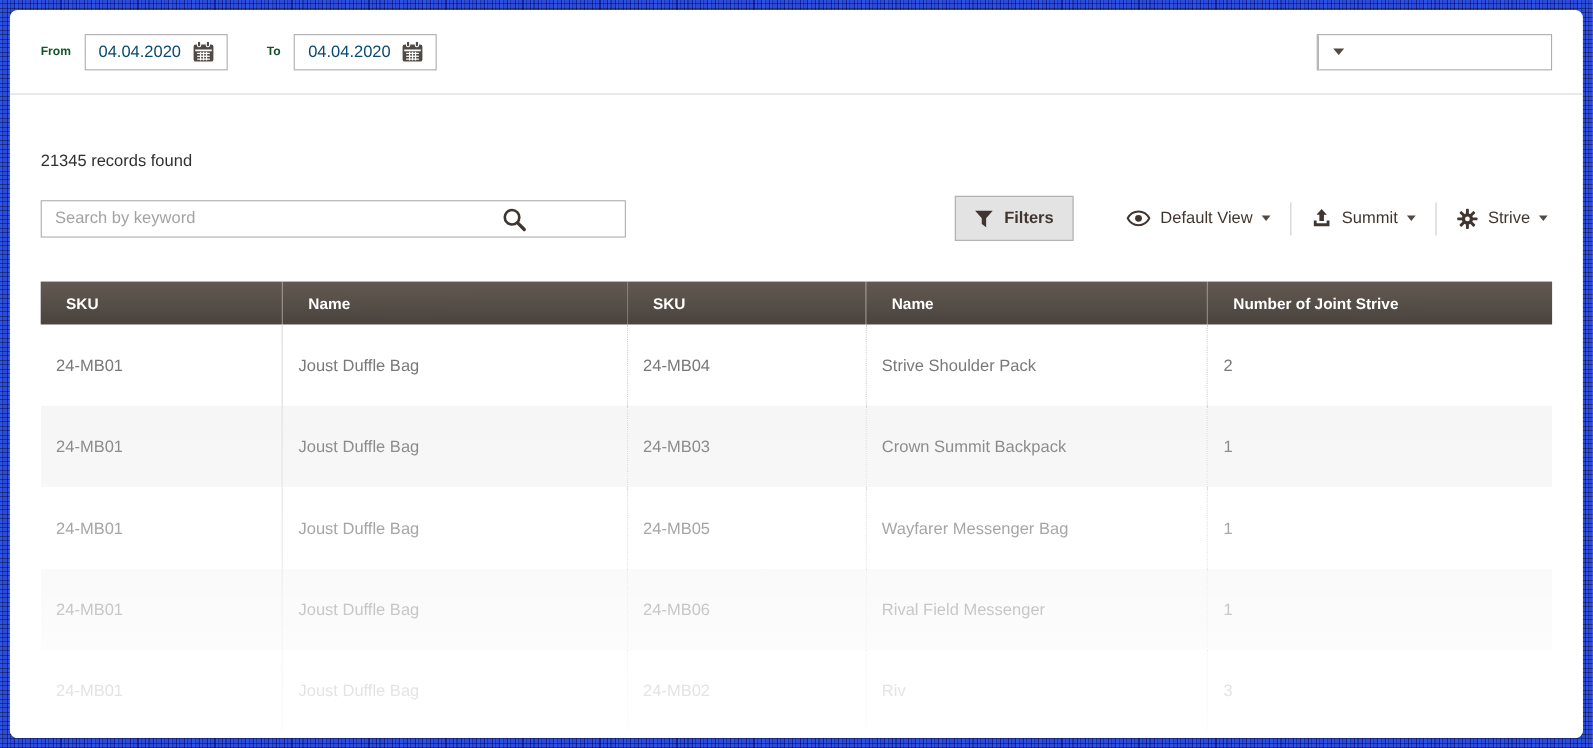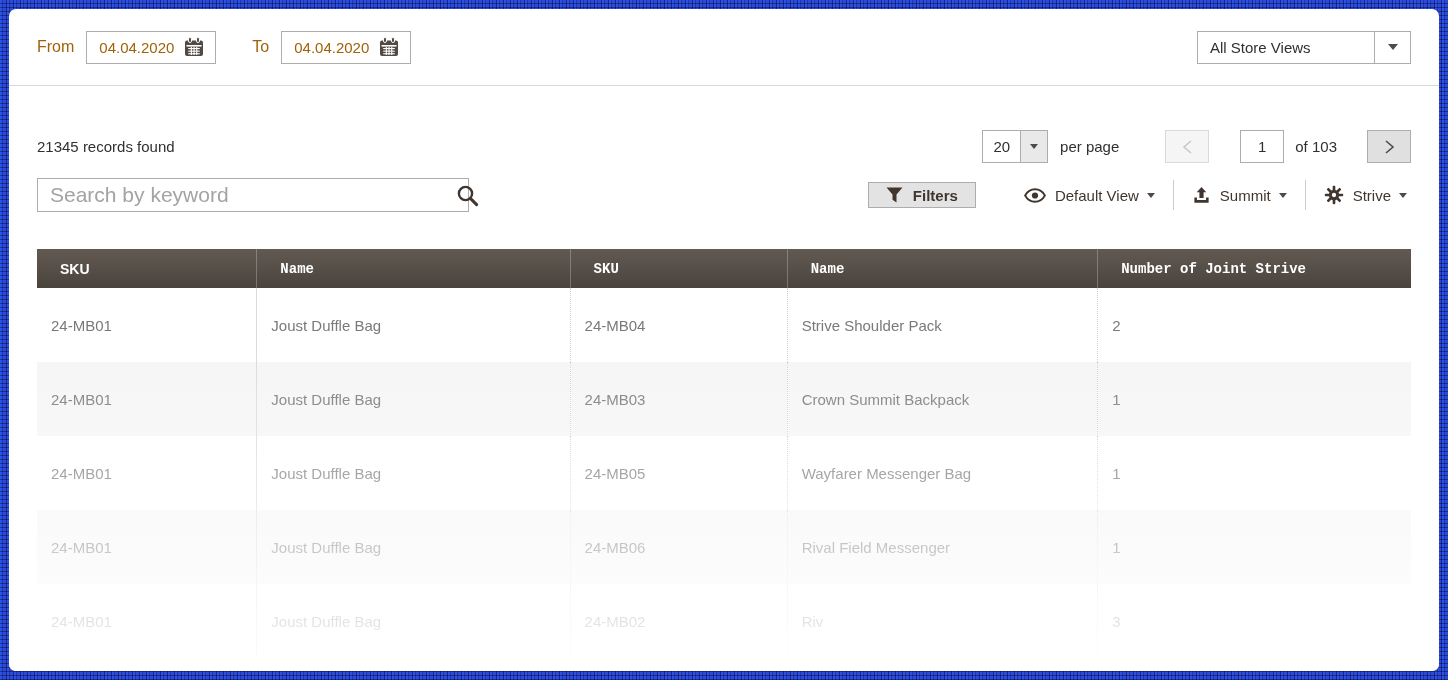--- a/index.html
+++ b/index.html
@@ -17,27 +17,27 @@
   .page {
     width:1430px; height:662px; background:#fff; border-radius:7px;
     overflow:hidden; position:relative;
   }
 
   
   .toolbar {
     height:77px; display:flex; align-items:center; padding:0 28px;
     border-bottom:1px solid #d3d9de;
   }
-  .fld-label { font-size:16px; color:#a16207; margin-right:12px; }
+  .fld-label { font-size:11px; color:#14532d; margin-right:12px;font-weight:bold; }
   .date-box {
     display:flex; align-items:center; border:1px solid #adadad; background:#fff;
     height:33px; padding:0 10px 0 12px; margin-right:36px;
   }
   .date-box input {
-    border:none; outline:none; width:84px; font-size:15px; color:#a16207;
+    border:none; outline:none; width:84px; font-size:15px; color:#0c4a6e;
     font-family:inherit; background:transparent;
   }
   .cal-btn { width:22px; height:22px; cursor:pointer; display:flex; align-items:center; justify-content:center; }
   .spacer { flex:1; }
   .store-select {
     display:flex; align-items:stretch; border:1px solid #adadad; height:33px;
     width:214px; background:#fff; cursor:pointer;
   }
   .store-select .sel-label {
     flex:1; display:flex; align-items:center; padding-left:12px;
@@ -71,46 +71,46 @@
   .pg-btn.next { background:#e0e0e0; border:1px solid #adadad; }
   .pg-input {
     width:44px; height:33px; border:1px solid #adadad; text-align:center; font-size:15px;
     color:#303030; font-family:inherit; outline:none; margin-left:31px;
   }
   .pg-total { font-size:15px; color:#303030; margin:0 30px 0 11px; }
 
   .search-row { margin-top:15px; display:flex; align-items:center; justify-content:space-between; }
   .search-box { position:relative; width:452px; }
   .search-box input {
-    width:432px; height:34px; border:1px solid #adadad; padding:0 44px 0 12px;
-    font-size:21px; color:#303030; font-family:inherit; outline:none;
+    width:532px; height:34px; border:1px solid #adadad; padding:0 44px 0 12px;
+    font-size:15px; color:#303030; font-family:inherit; outline:none;
   }
   .search-box input::placeholder { color:#a3a3a3; opacity:1; }
   .search-btn { position:absolute; right:10px; top:6px; width:23px; height:23px; cursor:pointer; }
 
   .actions { display:flex; align-items:center; }
   .filters-btn {
-    display:flex; align-items:center; height:26px; padding:0 17px;
+    display:flex; align-items:center; height:41px; padding:0 17px;
     background:#e3e3e3; border:1px solid #adadad; cursor:pointer; margin-right:44px;
   }
   .filters-btn .lbl { font-size:15px; font-weight:bold; color:#41362f; margin-left:10px; }
   .act-item { display:flex; align-items:center; cursor:pointer; padding:0 4px; }
   .act-item .lbl { font-size:15px; color:#41362f; margin:0 8px 0 9px;text-align:center; }
   .act-divider { width:1px; height:30px; background:#ccc; margin:0 14px; }
 
   
   .grid { margin:37px 28px 0; position:relative; }
   table { width:100%; border-collapse:collapse; table-layout:fixed; }
   .c1 { width:16.0%; } .c2 { width:22.8%; } .c3 { width:15.8%; } .c4 { width:22.6%; } .c5 { width:22.8%; }
   thead th {
     background:linear-gradient(180deg,#625a52 0%,#4a433d 100%);
     color:#fff; font-size:14px; font-weight:600; text-align:left;
     height:39px; padding:0 0 0 23px; cursor:pointer;
   }
-  thead th + th { border-left:1px solid rgba(255,255,255,.25);font-family:Liberation Mono, monospace; }
+  thead th + th { border-left:1px solid rgba(255,255,255,.25); }
   tbody td {
     height:74px; padding:0 0 0 14px; font-size:15px; color:#757575;
     overflow:hidden; white-space:nowrap;
   }
   tbody tr:nth-child(even) { background:#f5f5f5; }
   tbody td.c2 { border-left:1px solid #dadada; }
   tbody td.c3, tbody td.c4, tbody td.c5 { border-left:1px dotted #cfcfcf; }
   .fade-overlay {
     position:absolute; left:-28px; right:-28px; top:39px; height:440px;
     pointer-events:none;
@@ -163,57 +163,31 @@
             <rect x="5.2" y="17.2" width="11.6" height="1.1"></rect>
             <rect x="7.8" y="11" width="1.1" height="8"></rect>
             <rect x="10.5" y="11" width="1.1" height="8"></rect>
             <rect x="13.2" y="11" width="1.1" height="8"></rect>
           </g>
         </svg>
       </span>
     </div>
     <div class="spacer"></div>
     <div class="store-select">
-      <span class="sel-label">All Store Views</span>
       <span class="sel-caret">
             <span class="caret"></span>
           </span>
     </div>
   </div>
 
   <div class="controls">
 
     <div class="records-row">
       <span class="records-text">21345 records found</span>
       <div class="spacer"></div>
-      <div class="pager">
-        <div class="pp-select">
-          <span class="sel-label">20</span>
-          <span class="sel-caret">
-                <span class="caret small"></span>
-              </span>
-        </div>
-        <span class="pp-label">per page</span>
-        <div class="pg-btn prev">
-          <span>
-            <svg width="11" height="16" viewBox="0 0 11 16">
-                  <polyline points="9,2 2,8 9,14" fill="none" stroke="#c8c8c8" stroke-width="1.6"></polyline>
-                </svg>
-          </span>
-        </div>
-        <input class="pg-input" type="text" value="1" style="">
-        <span class="pg-total">of 103</span>
-        <div class="pg-btn next">
-          <span>
-            <svg width="11" height="16" viewBox="0 0 11 16">
-                  <polyline points="2,2 9,8 2,14" fill="none" stroke="#514943" stroke-width="1.6"></polyline>
-                </svg>
-          </span>
-        </div>
-      </div>
     </div>
 
     <div class="search-row">
       <div class="search-box">
         <input type="text" placeholder="Search by keyword" style="">
         <span class="search-btn">
           <svg width="23" height="23" viewBox="0 0 23 23">
             <circle cx="9.5" cy="9.5" r="6.6" fill="none" stroke="#41362f" stroke-width="2.4"></circle>
             <line x1="14.6" y1="14.6" x2="20.6" y2="20.6" stroke="#41362f" stroke-width="3" stroke-linecap="round"></line>
           </svg>

